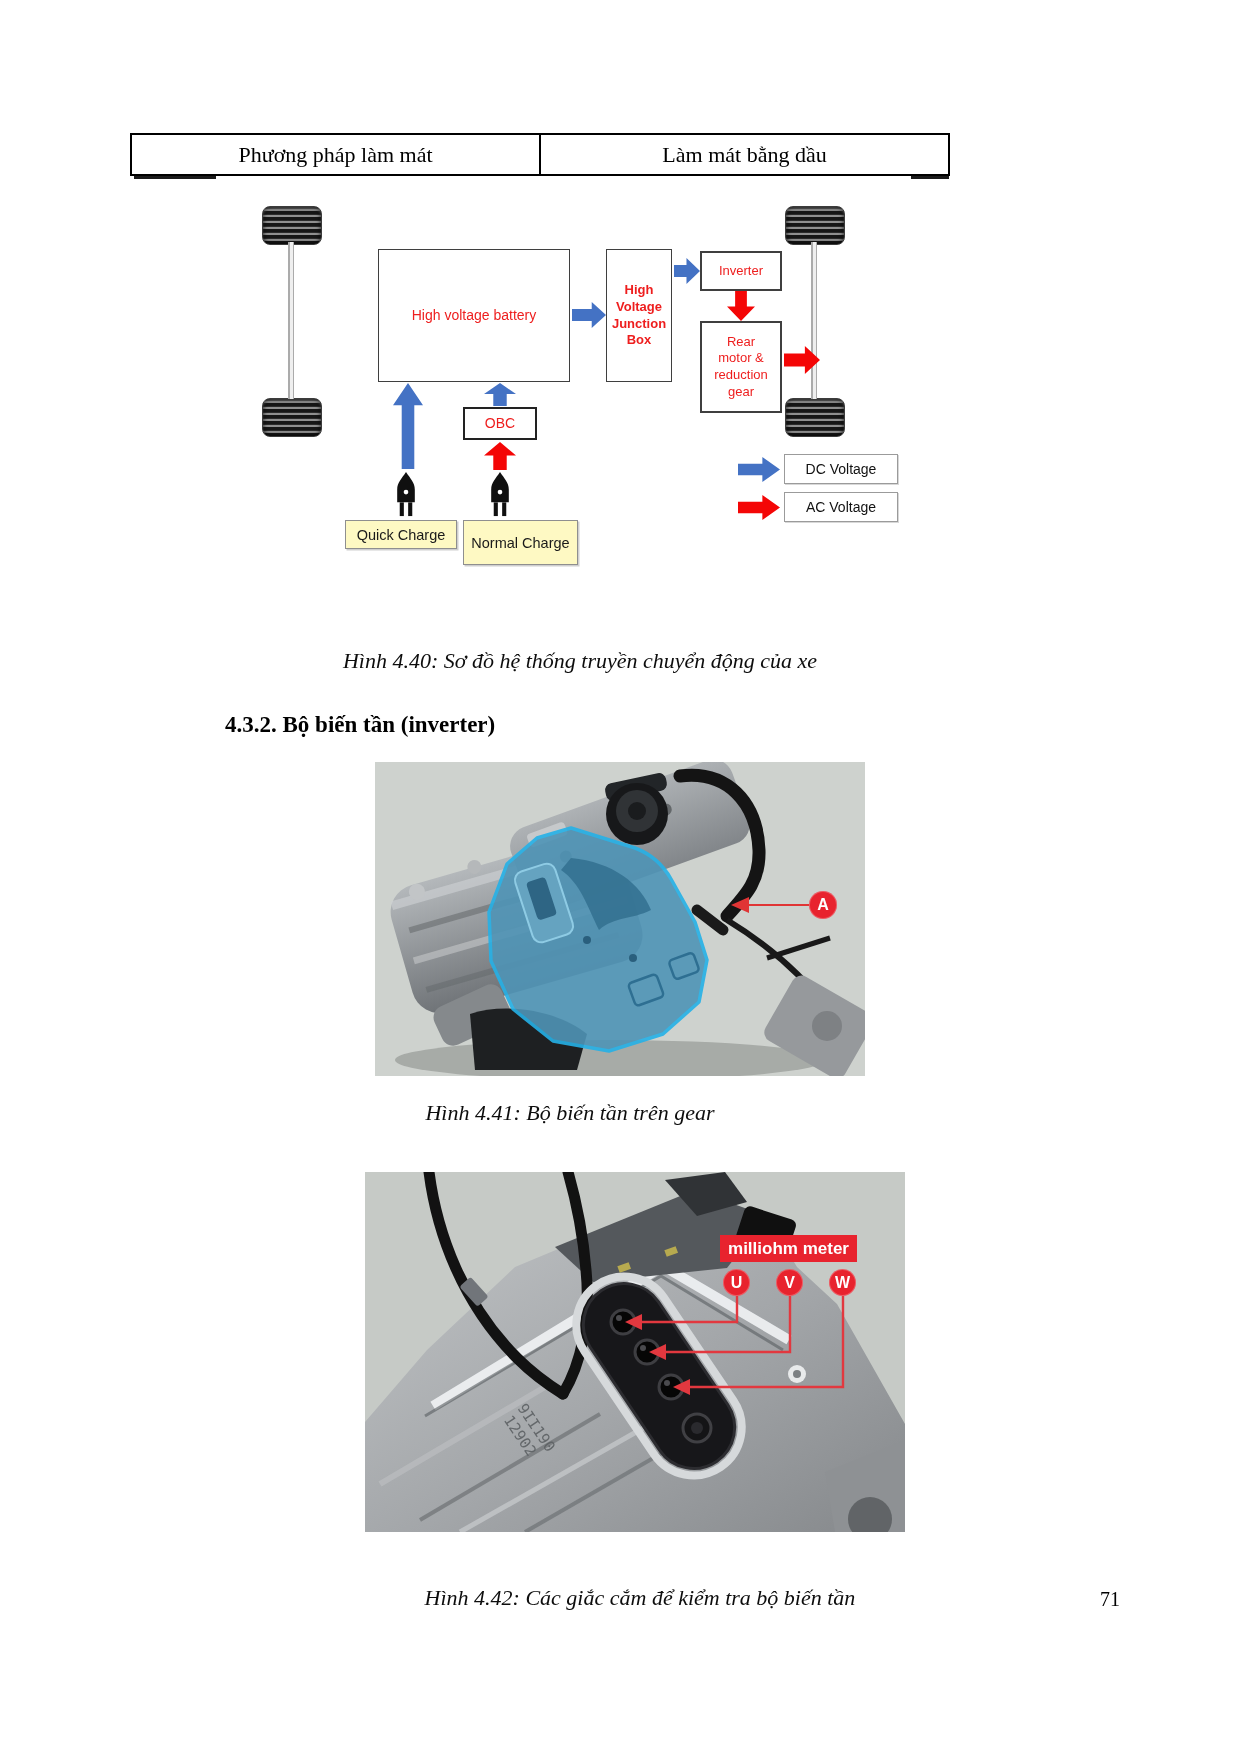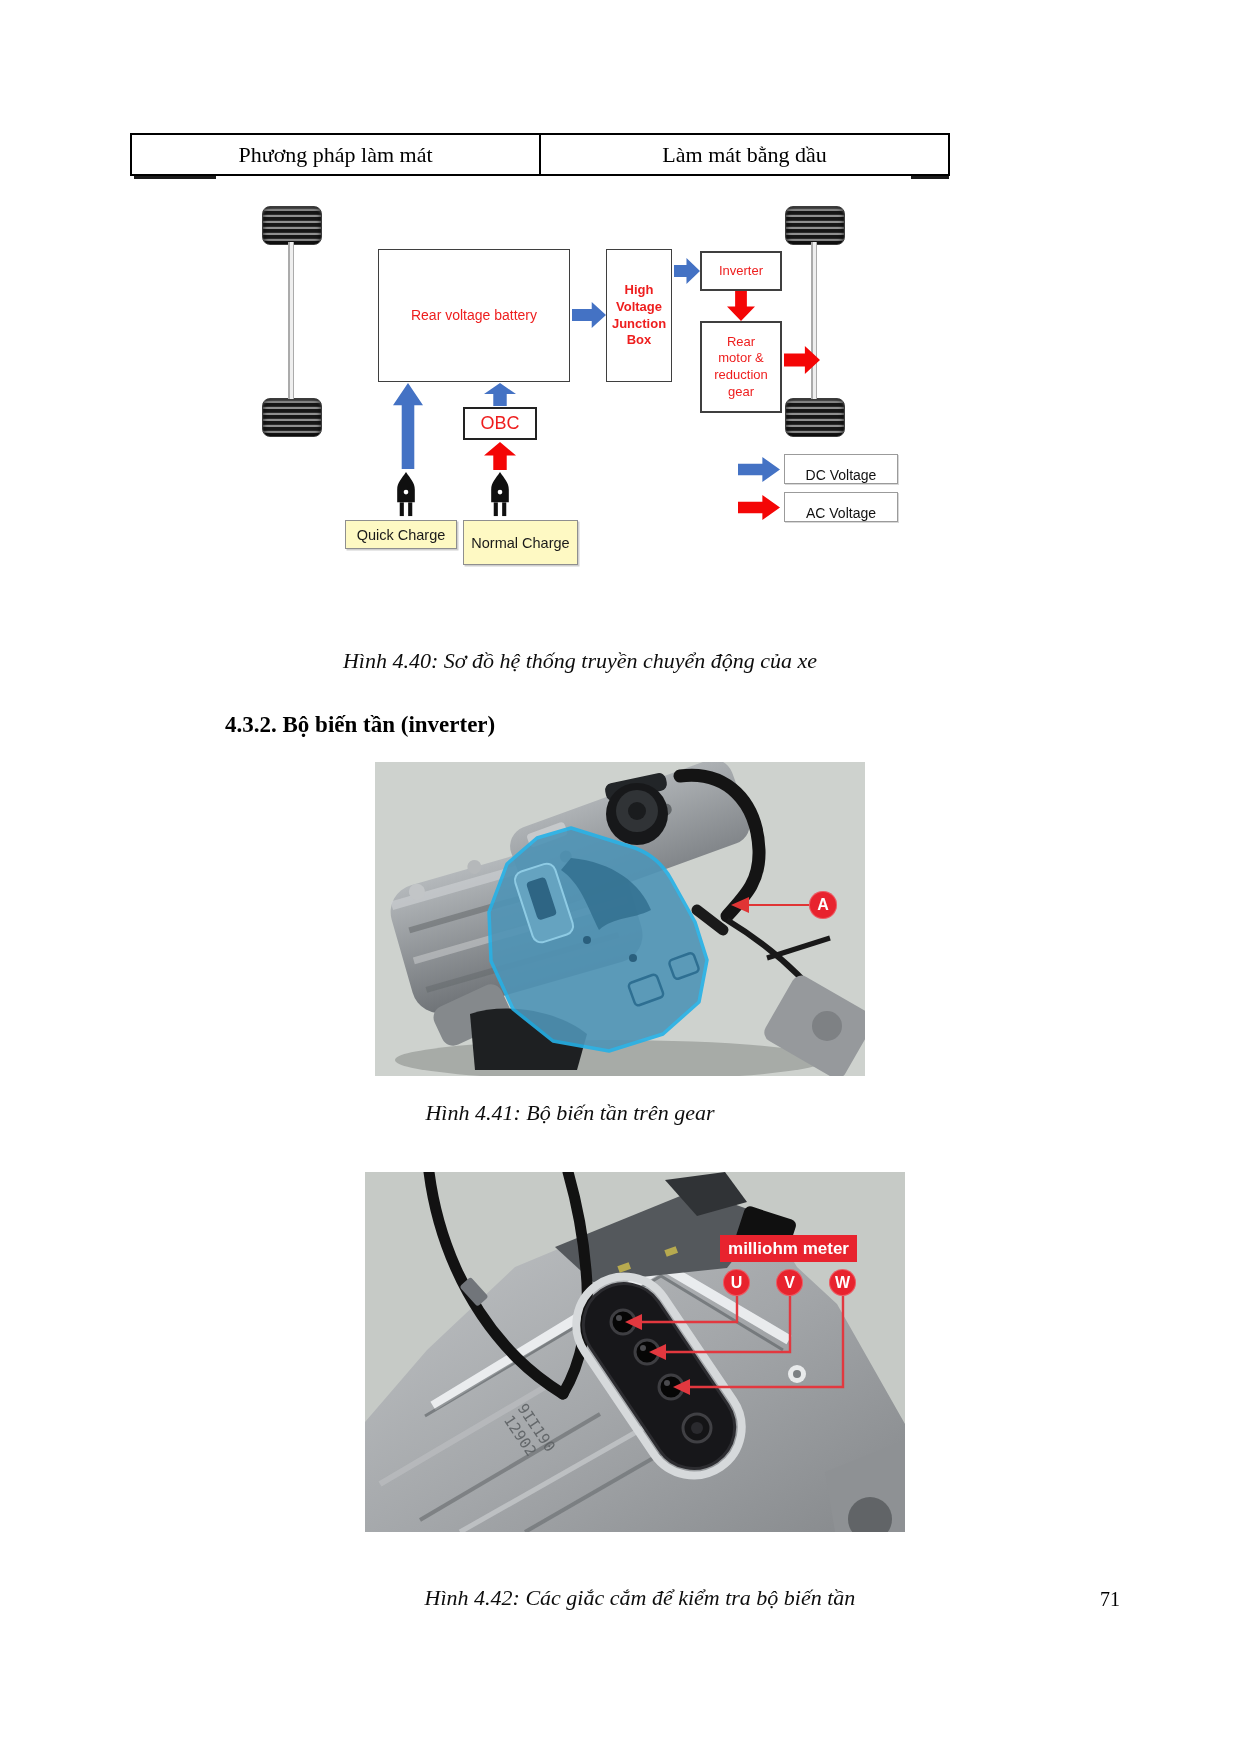--- a/index.html
+++ b/index.html
@@ -20,21 +20,21 @@
   .axle{position:absolute;width:6px;
         background:linear-gradient(90deg,#ababab 0 1.5px,#efefef 1.5px 4.5px,#ababab 4.5px 6px);}
   .dbox{position:absolute;background:#fff;border:1.7px solid #3f3f3f;box-sizing:border-box;
         display:flex;align-items:center;justify-content:center;text-align:center;
         font-family:"Liberation Sans",sans-serif;line-height:1.28;}
   .redtext{color:#ee1e1e;}
   .cbox{position:absolute;background:#fef9c3;border:1.5px solid #8f8f8f;box-sizing:border-box;
         box-shadow:1.5px 1.5px 0 #cfcfcf;display:flex;align-items:center;justify-content:center;
         font-family:"Liberation Sans",sans-serif;font-size:14.5px;color:#1a1a1a;}
   .lbox{position:absolute;background:#fff;border:1.5px solid #9b9b9b;box-sizing:border-box;
-        box-shadow:1px 1px 0 #d8d8d8;display:flex;align-items:flex-end;justify-content:center;
+        box-shadow:1px 1px 0 #d8d8d8;display:flex;align-items:center;justify-content:center;
         font-family:"Liberation Sans",sans-serif;font-size:14px;color:#111;}
   .arr{position:absolute;}
   .arr.blue{background:#4472c4;}
   .arr.red{background:#f40606;}
   .arr.r{clip-path:polygon(0 27%,58% 27%,58% 0,100% 50%,58% 100%,58% 73%,0 73%);}
   .arr.d{clip-path:polygon(50% 100%,0 52%,29% 52%,29% 0,71% 0,71% 52%,100% 52%);}
   .arr.u-tall{clip-path:polygon(50% 0,100% 26%,71% 26%,71% 100%,29% 100%,29% 26%,0 26%);}
   .arr.u-short{clip-path:polygon(50% 0,100% 48%,71% 48%,71% 100%,29% 100%,29% 48%,0 48%);}
   .plug{position:absolute;width:30px;height:47px;}
   
@@ -66,39 +66,39 @@
   <div class="diag">
 
     <div class="tire" style="left:32px;top:16px;"></div>
     <div class="tire" style="left:32px;top:208px;"></div>
     <div class="axle" style="left:58px;top:52px;height:157px;"></div>
     <div class="tire" style="left:555px;top:16px;"></div>
     <div class="tire" style="left:555px;top:208px;"></div>
     <div class="axle" style="left:581px;top:52px;height:157px;"></div>
 
     <div class="dbox redtext" style="left:148px;top:59px;width:192px;height:133px;font-size:14px;">
-      <span>Rear voltage battery</span>
+      <span>High voltage battery</span>
     </div>
     <div class="arr blue r" style="left:342px;top:112px;width:34px;height:26px;"></div>
     <div class="dbox redtext" style="left:376px;top:59px;width:66px;height:133px;font-size:13px;">
       <span style="width:58px;font-weight:bold;">High Voltage Junction Box</span>
     </div>
     <div class="arr blue r" style="left:444px;top:68px;width:26px;height:26px;clip-path:polygon(0 27%,48% 27%,48% 0,100% 50%,48% 100%,48% 73%,0 73%);"></div>
     <div class="dbox redtext" style="left:470px;top:61px;width:82px;height:40px;font-size:13px;border-width:2px;">
       <span>Inverter</span>
     </div>
     <div class="arr red d" style="left:497px;top:101px;width:28px;height:30px;"></div>
     <div class="dbox redtext" style="left:470px;top:131px;width:82px;height:92px;font-size:13px;border-width:2px;">
       <span style="width:58px;margin:0 auto;">Rear motor &amp; reduction gear</span>
     </div>
     <div class="arr red r" style="left:554px;top:156px;width:36px;height:28px;"></div>
 
     <div class="arr blue u-tall" style="left:163px;top:193px;width:30px;height:86px;"></div>
     <div class="arr blue u-short" style="left:254px;top:193px;width:32px;height:23px;"></div>
-    <div class="dbox redtext" style="left:233px;top:217px;width:74px;height:33px;font-size:18px;border-width:2px;border-color:#222;">
+    <div class="dbox redtext" style="left:233px;top:217px;width:74px;height:33px;font-size:14px;border-width:2px;border-color:#222;">
       <span>OBC</span>
     </div>
     <div class="arr red u-short" style="left:254px;top:252px;width:32px;height:28px;"></div>
 
     <div class="plug" style="left:161px;top:282px;">
       <svg viewBox="0 0 30 48" width="30" height="47">
           <path d="M15 0 C19.5 7 24 10.5 24 18 L24 31 L6 31 L6 18 C6 10.5 10.5 7 15 0 Z" fill="#101010"></path>
           <circle cx="15" cy="20.5" r="2.4" fill="#fff"></circle>
           <rect x="8.6" y="31" width="4.2" height="14" fill="#101010"></rect>
           <rect x="17.2" y="31" width="4.2" height="14" fill="#101010"></rect>

